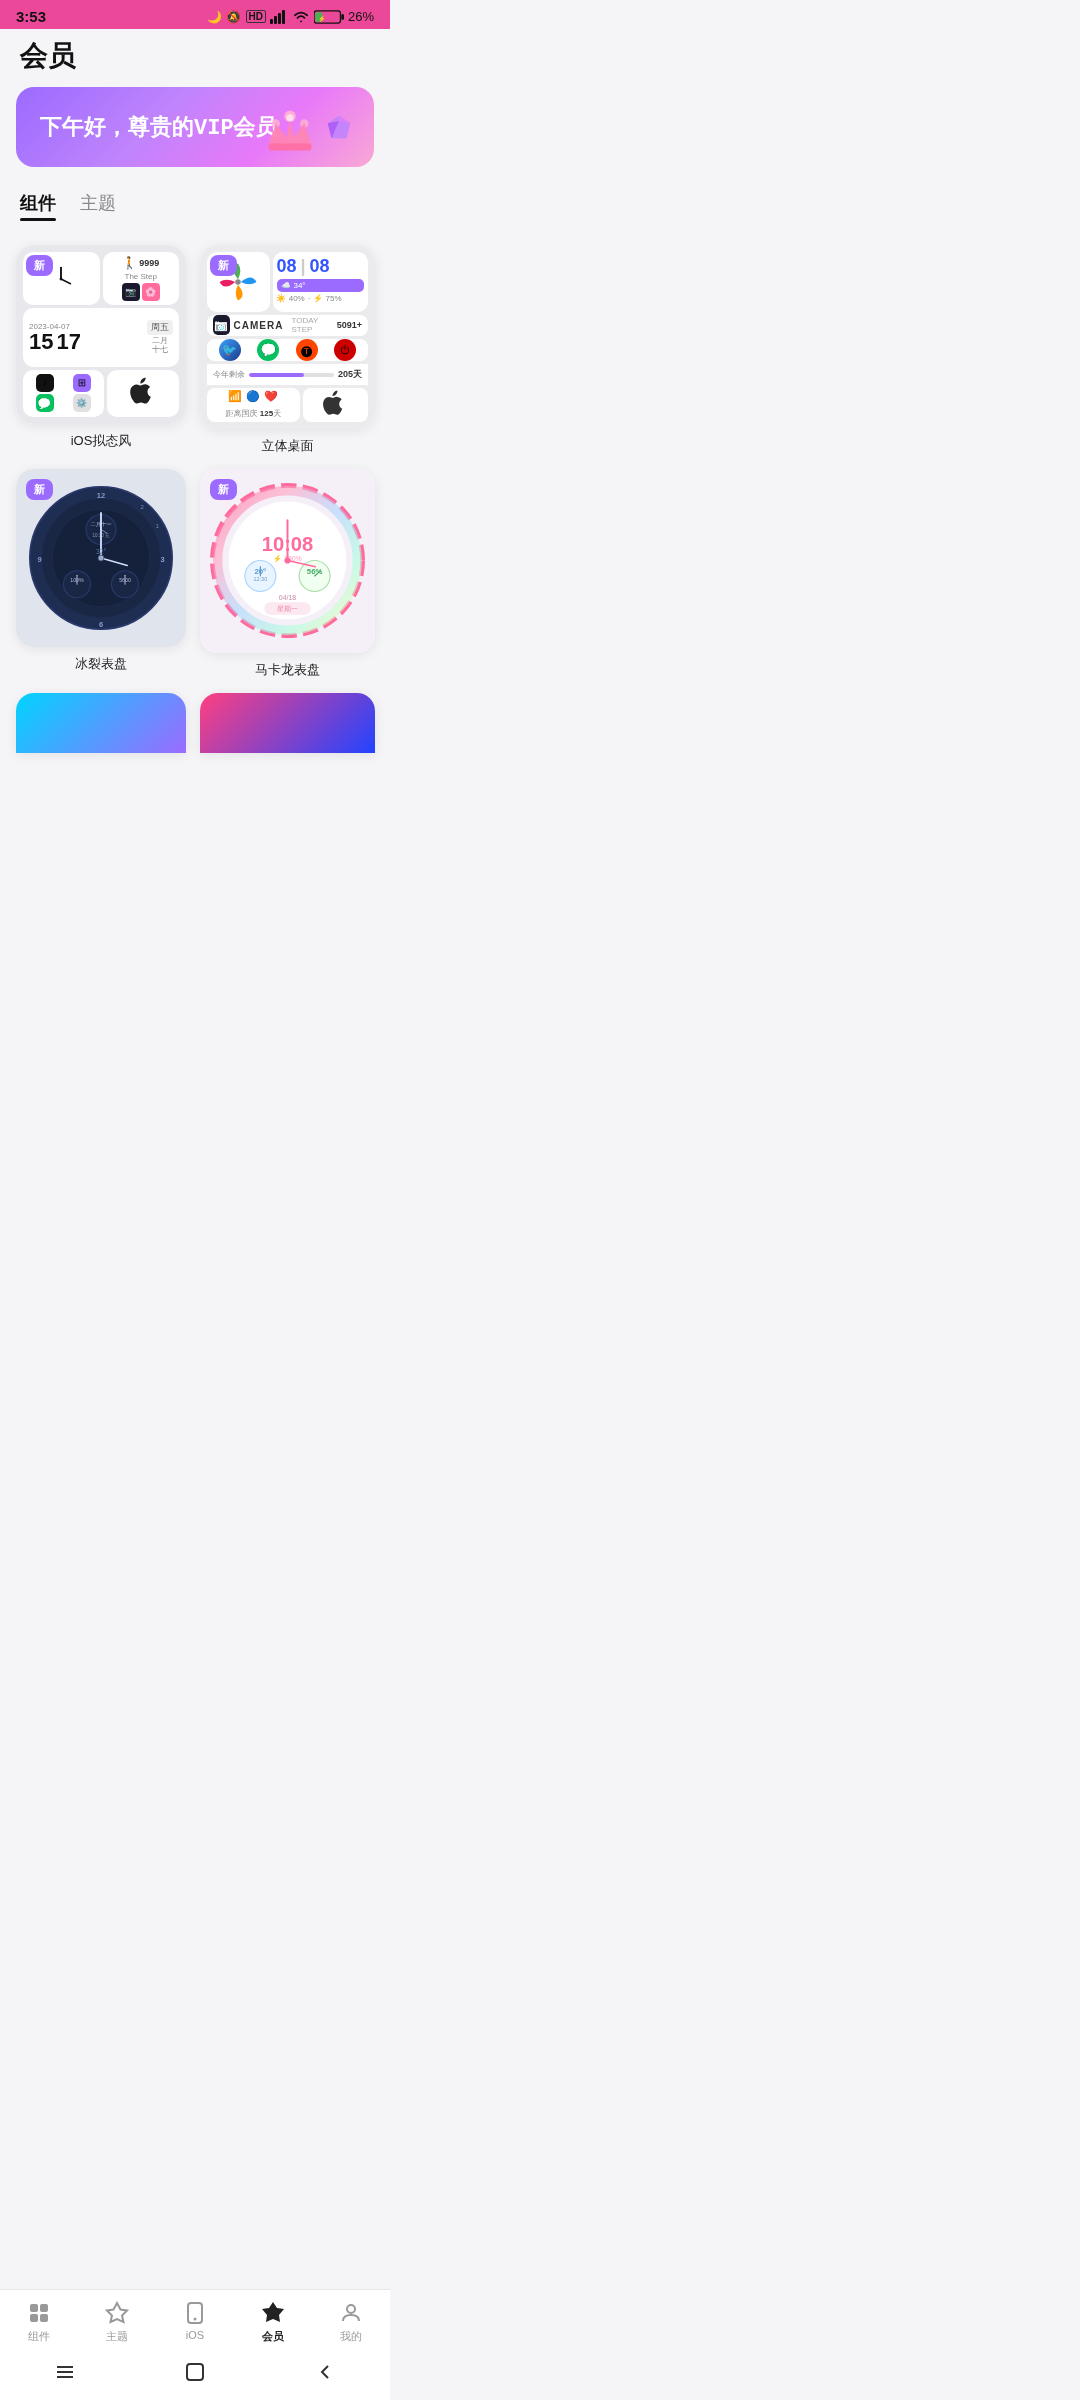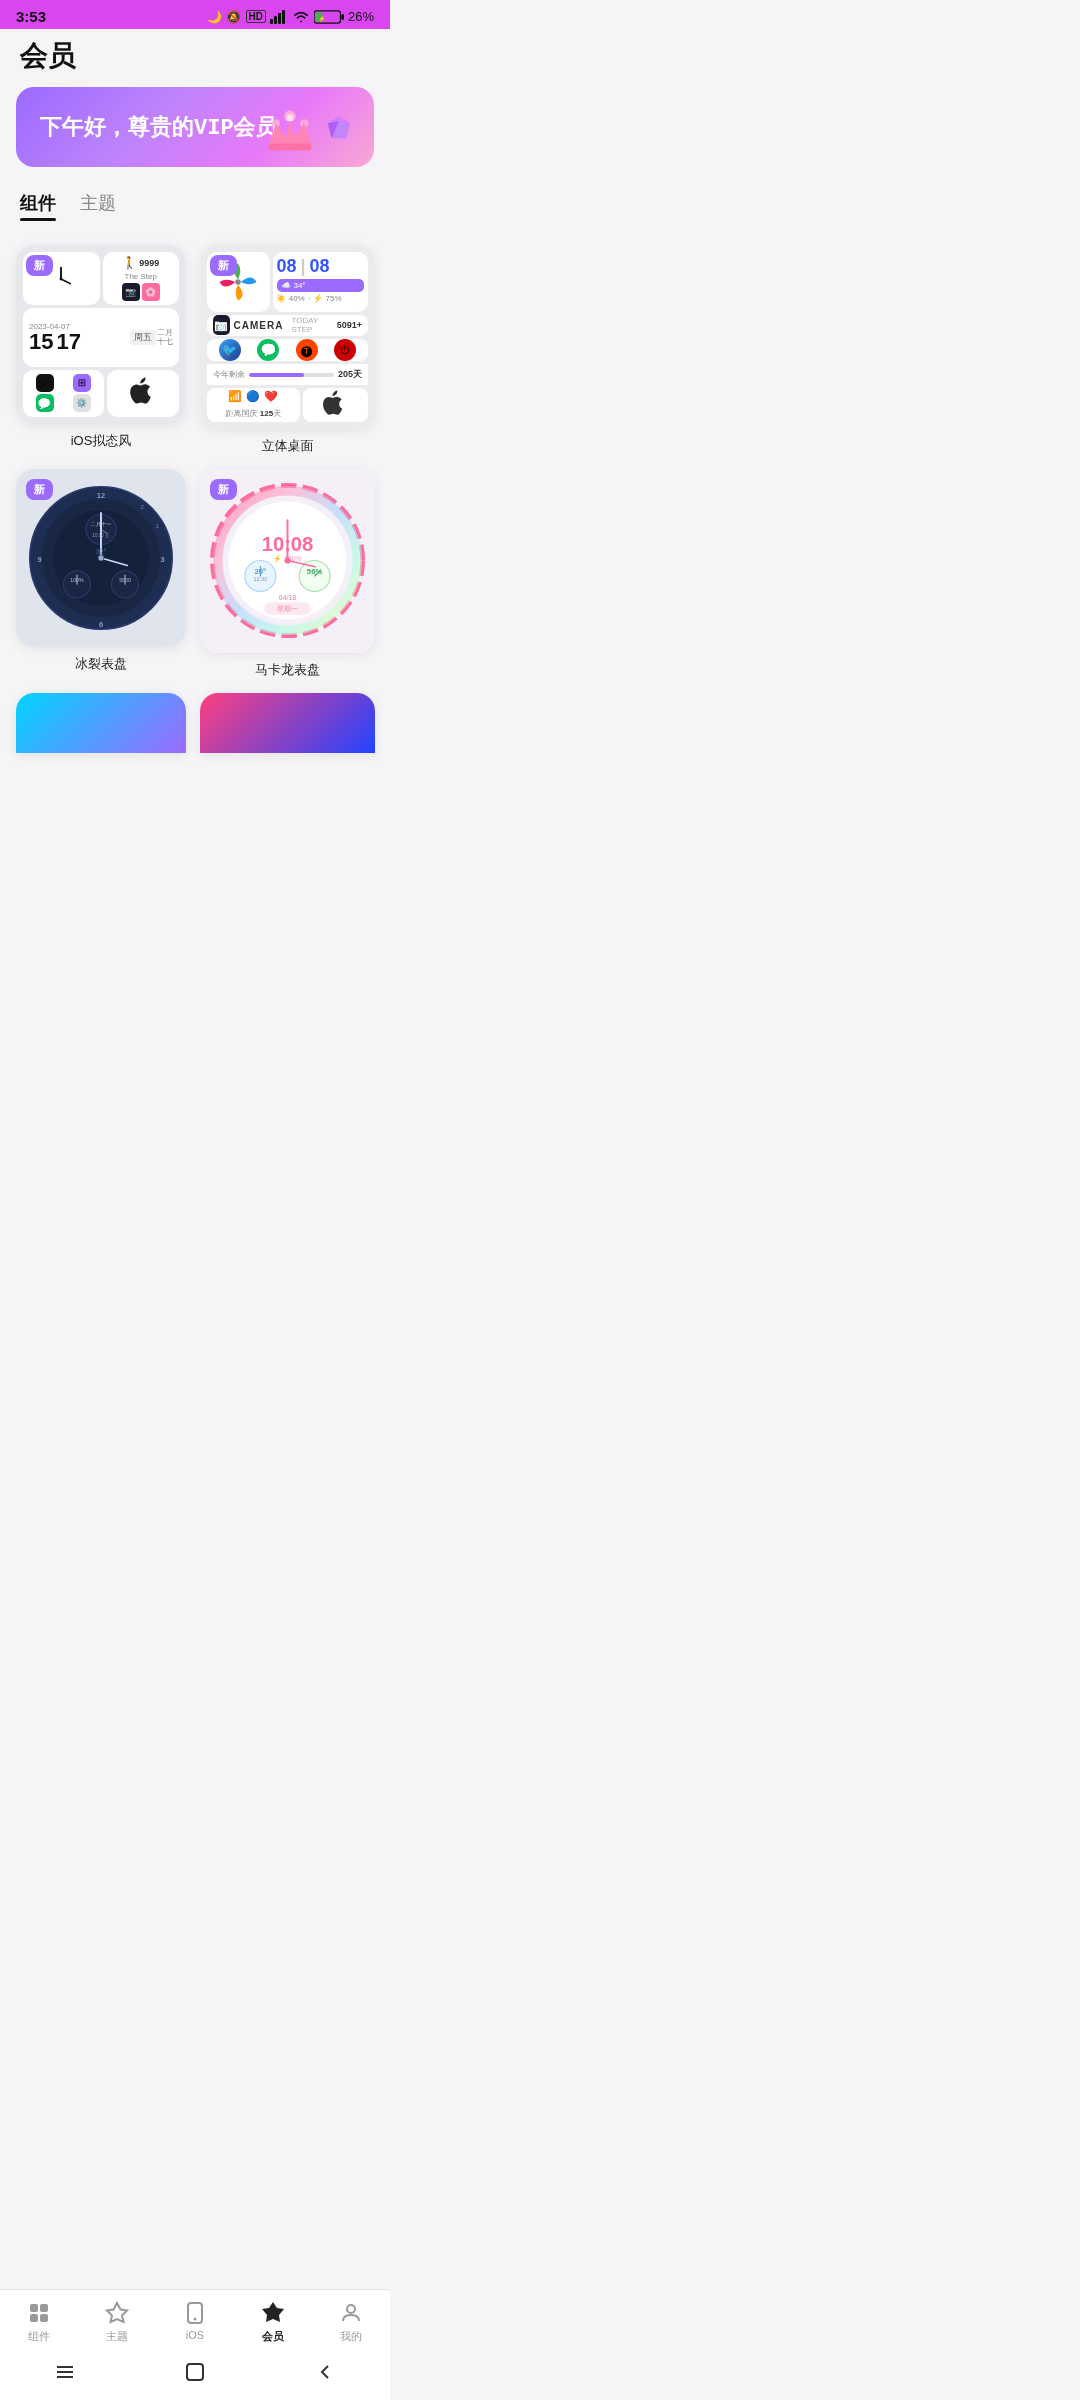--- a/index.html
+++ b/index.html
@@ -12,21 +12,21 @@
       overflow-x: hidden;
       position: relative;
     }
 
     
     .status-bar {
       display: flex;
       justify-content: space-between;
       align-items: center;
       padding: 8px 16px 4px;
-      background: #d946ef;
+      background: #ec4899;
     }
     .status-time {
       font-size: 15px;
       font-weight: 600;
       color: #111;
     }
     .status-icons {
       display: flex;
       align-items: center;
       gap: 4px;
@@ -308,21 +308,21 @@
           </div>
 
           <div style="background:white;border-radius:10px;flex:1.3;display:flex;align-items:center;padding:4px 6px;gap:4px;">
             <div style="flex:1;">
               <div style="font-size:8px;color:#888;">2023-04-07</div>
               <div style="display:flex;align-items:baseline;gap:3px;">
                 <span style="font-size:22px;font-weight:700;color:#111;line-height:1;">15</span>
                 <span style="font-size:22px;font-weight:700;color:#111;line-height:1;">17</span>
               </div>
             </div>
-            <div style="display:flex;align-items:center;gap:1px;">
+            <div style="display:flex;flex-direction:column;align-items:center;gap:1px;">
               <div style="font-size:9px;color:#555;background:#f0f0f0;padding:1px 4px;border-radius:3px;">周五</div>
               <div style="font-size:8px;color:#888;text-align:center;line-height:1.2;">二月<br>十七</div>
             </div>
           </div>
 
           <div style="display:flex;gap:3px;flex:1.2;">
             <div style="background:white;border-radius:10px;flex:1;display:grid;grid-template-columns:1fr 1fr;gap:2px;padding:4px;">
               <div style="background:#111;border-radius:5px;width:18px;height:18px;display:flex;align-items:center;justify-content:center;margin:auto;">
                 <span style="font-size:10px;filter:brightness(10);">♪</span>
               </div>

